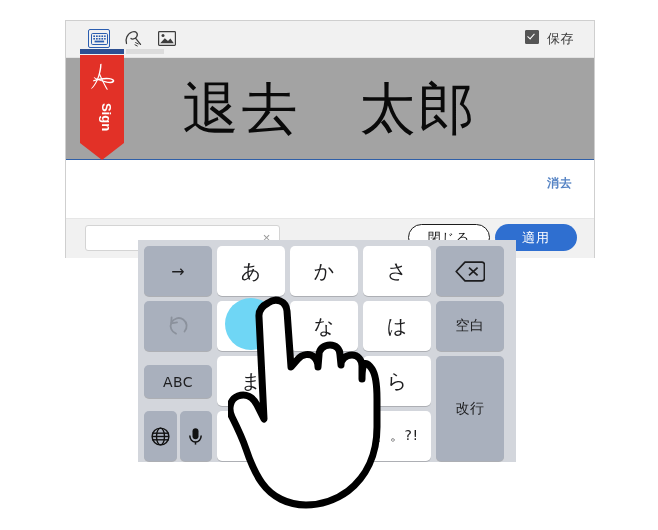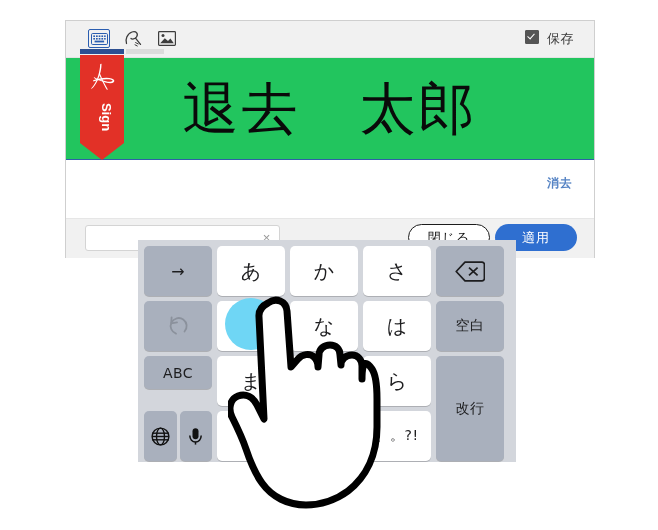--- a/index.html
+++ b/index.html
@@ -88,21 +88,21 @@
     letter-spacing: 0.5px;
   }
 
   
   #signature-canvas {
     position: absolute;
     left: 0;
     top: 37px;
     width: 100%;
     height: 101px;
-    background: #22c55e;
+    background: #a3a3a3;
     display: flex;
     align-items: center;
     justify-content: center;
     text-align: right;
   }
   #signature-text {
     font-size: 56px;
     color: #0a0a0a;
     letter-spacing: 3px;
     line-height: 1;
@@ -413,21 +413,21 @@
       <div class="kb-key gray tiny dim" style="left: 6px; top: 61px; width: 68px; height: 50px;">
         <svg width="24" height="24" viewBox="0 0 24 24">
           <path d="M18.5 17.5 A8 8 0 1 0 10 19.6" fill="none" stroke="#8b919c" stroke-width="1.8" stroke-linecap="round"></path>
           <path d="M5.6 3.4 L5.2 9.4 L11 8.4" fill="none" stroke="#8b919c" stroke-width="1.8" stroke-linecap="round" stroke-linejoin="round"></path>
         </svg>
       </div>
       <div class="kb-key white " style="left: 79px; top: 61px; width: 68px; height: 50px;">た</div>
       <div class="kb-key white " style="left: 152px; top: 61px; width: 68px; height: 50px;">な</div>
       <div class="kb-key white " style="left: 225px; top: 61px; width: 68px; height: 50px;">は</div>
       <div class="kb-key gray small" style="left: 298px; top: 61px; width: 68px; height: 50px;">空白</div>
-      <div class="kb-key gray small" style="left: 6px; top: 116px; width: 68px; height: 33px;">ABC</div>
+      <div class="kb-key gray small" style="left: 6px; top: 125px; width: 68px; height: 33px;">ABC</div>
       <div class="kb-key white " style="left: 79px; top: 116px; width: 68px; height: 50px;">ま</div>
       <div class="kb-key white " style="left: 152px; top: 116px; width: 68px; height: 50px;">や</div>
       <div class="kb-key white " style="left: 225px; top: 116px; width: 68px; height: 50px;">ら</div>
       <div class="kb-key gray small" style="left: 298px; top: 116px; width: 68px; height: 105px;">改行</div>
       <div class="kb-key white " style="left: 79px; top: 171px; width: 68px; height: 50px;">わ</div>
       <div class="kb-key white small" style="left: 225px; top: 171px; width: 68px; height: 50px;">、。?!</div>
       <div class="kb-key gray" style="left: 6px; top: 171px; width: 32.5px; height: 50px;">
         <svg width="21" height="21" viewBox="0 0 21 21">
           <g fill="none" stroke="#111" stroke-width="1.4">
             <circle cx="10.5" cy="10.5" r="8.4"></circle>

